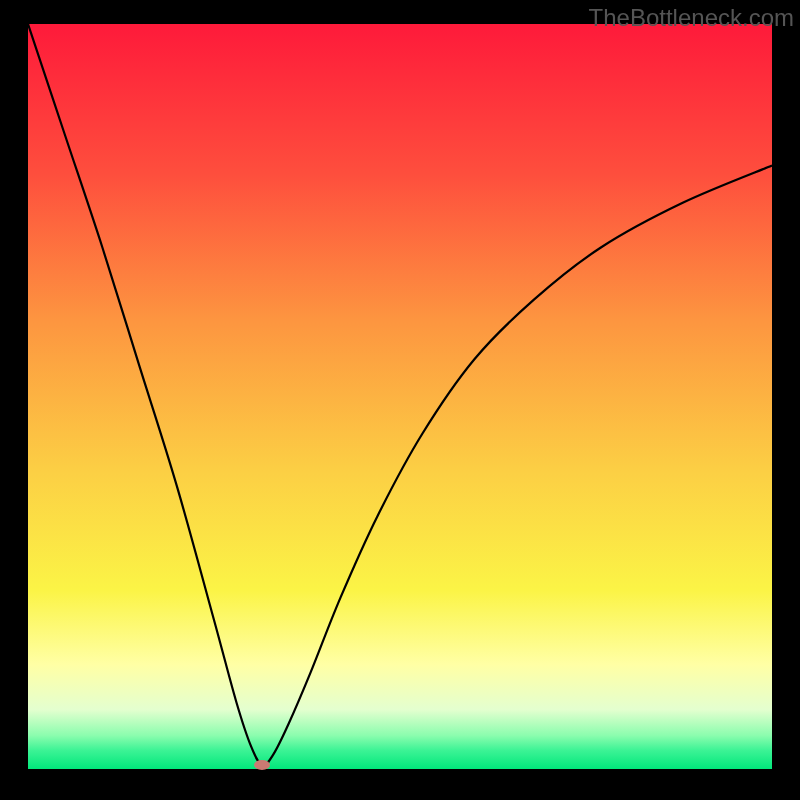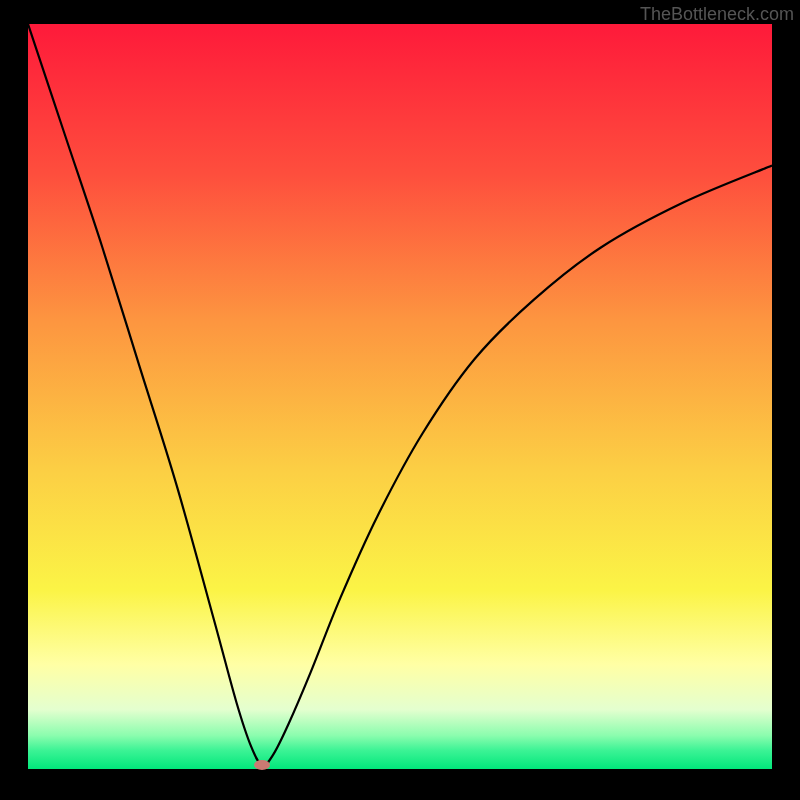--- a/index.html
+++ b/index.html
@@ -13,21 +13,21 @@
       background: #000;
       position: relative;
       overflow: hidden;
     }
     .watermark {
       position: absolute;
       top: 4px;
       right: 6px;
       color: #555;
       font-family: Arial, sans-serif;
-      font-size: 18px;
+      font-size: 24px;
       z-index: 10;
     }
     .plot-frame {
       position: absolute;
       top: 24px;
       left: 28px;
       width: 744px;
       height: 745px;
       background: #000;
     }

